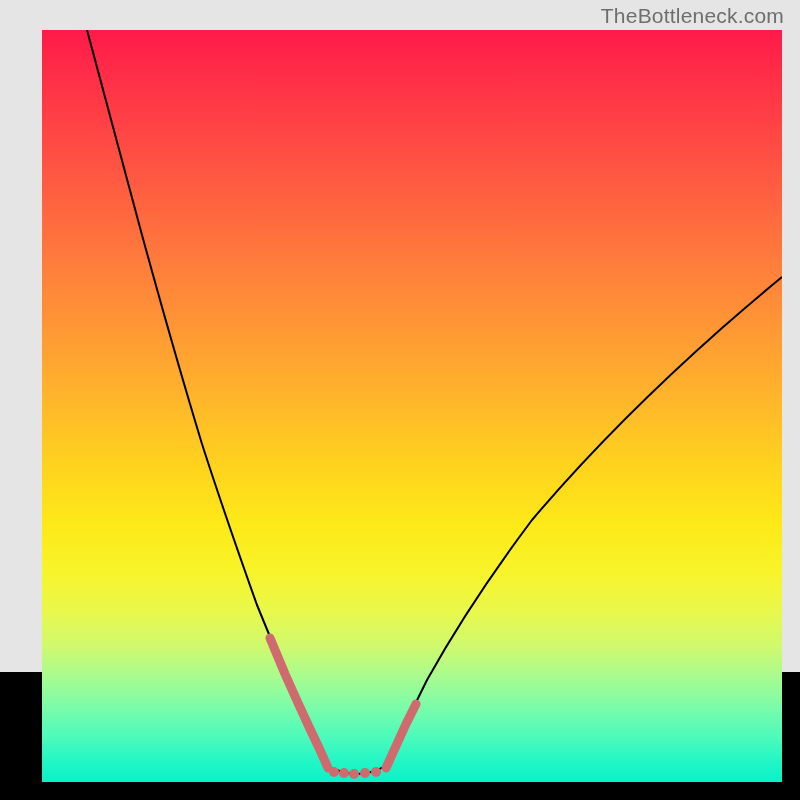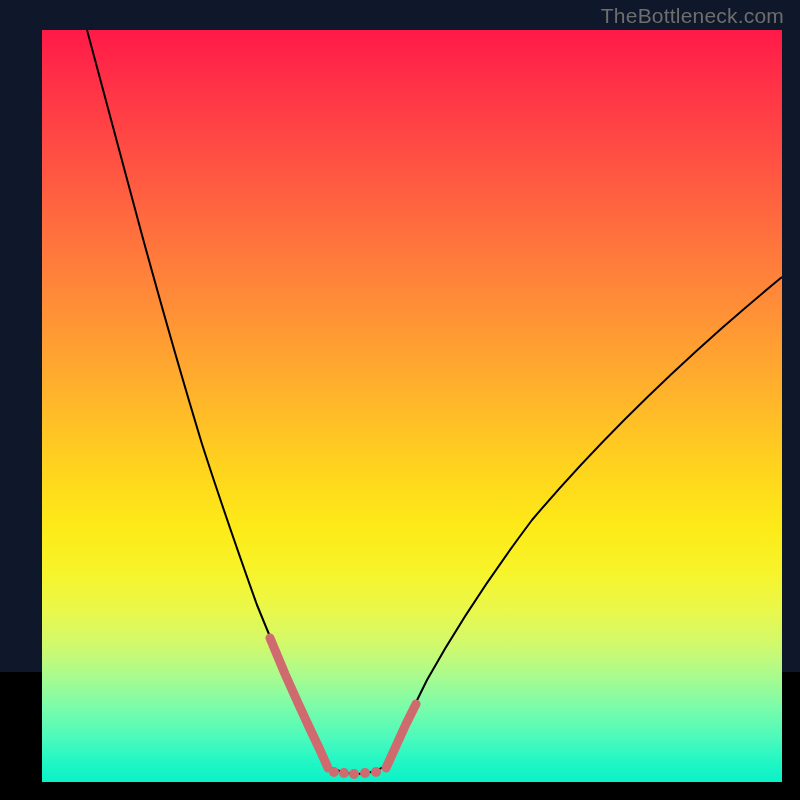--- a/index.html
+++ b/index.html
@@ -10,21 +10,21 @@
     background: #000;
     overflow: hidden;
     font-family: Arial, Helvetica, sans-serif;
   }
   .frame {
     position: absolute;
     left: 0;
     top: 0;
     width: 800px;
     height: 672px;
-    background: #0f172a;
+    background: #e5e5e5;
   }
   .plot-area {
     position: absolute;
     left: 42px;
     top: 30px;
     width: 740px;
     height: 752px;
     overflow: hidden;
   }
   .gradient-bg {

